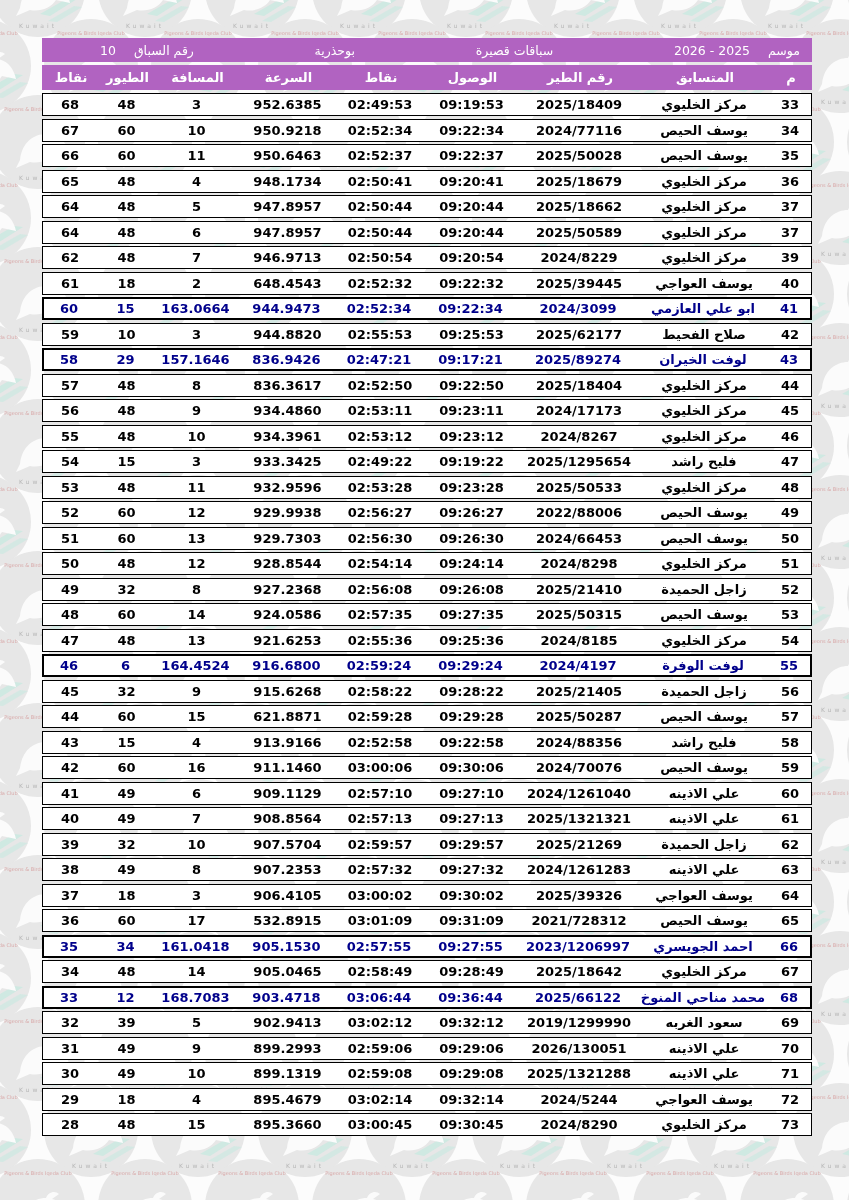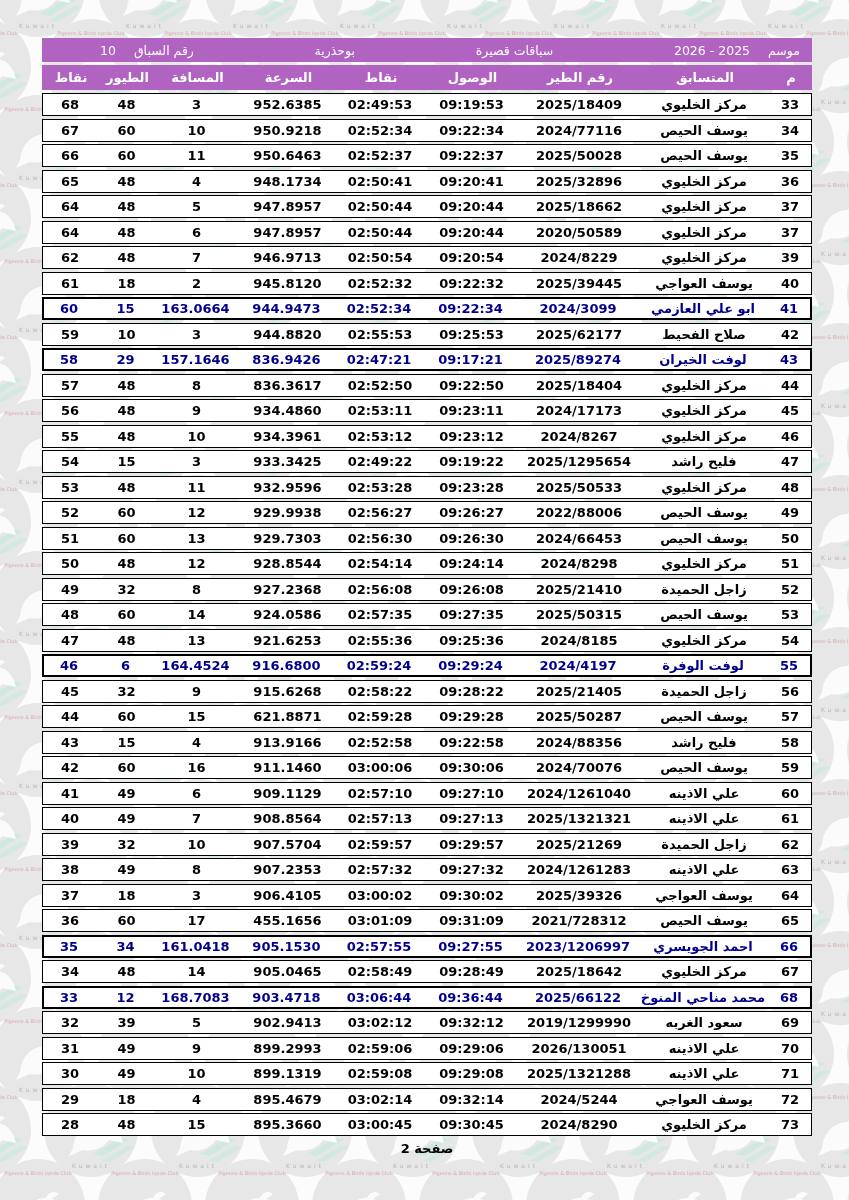--- a/index.html
+++ b/index.html
@@ -1349,21 +1349,21 @@
     <div class="cell ltr">02:52:37</div>
     <div class="cell ltr">950.6463</div>
     <div class="cell ltr">11</div>
     <div class="cell ltr">60</div>
     <div class="cell ltr">66</div>
   </div>
 
   <div class="row">
     <div class="cell">36</div>
     <div class="cell">مركز الخليوي</div>
-    <div class="cell ltr">2025/32896</div>
+    <div class="cell ltr">2025/18679</div>
     <div class="cell ltr">09:20:41</div>
     <div class="cell ltr">02:50:41</div>
     <div class="cell ltr">948.1734</div>
     <div class="cell ltr">4</div>
     <div class="cell ltr">48</div>
     <div class="cell ltr">65</div>
   </div>
 
   <div class="row">
     <div class="cell">37</div>
@@ -1373,21 +1373,21 @@
     <div class="cell ltr">02:50:44</div>
     <div class="cell ltr">947.8957</div>
     <div class="cell ltr">5</div>
     <div class="cell ltr">48</div>
     <div class="cell ltr">64</div>
   </div>
 
   <div class="row">
     <div class="cell">37</div>
     <div class="cell">مركز الخليوي</div>
-    <div class="cell ltr">2020/50589</div>
+    <div class="cell ltr">2025/50589</div>
     <div class="cell ltr">09:20:44</div>
     <div class="cell ltr">02:50:44</div>
     <div class="cell ltr">947.8957</div>
     <div class="cell ltr">6</div>
     <div class="cell ltr">48</div>
     <div class="cell ltr">64</div>
   </div>
 
   <div class="row">
     <div class="cell">39</div>
@@ -1400,21 +1400,21 @@
     <div class="cell ltr">48</div>
     <div class="cell ltr">62</div>
   </div>
 
   <div class="row">
     <div class="cell">40</div>
     <div class="cell">يوسف العواجي</div>
     <div class="cell ltr">2025/39445</div>
     <div class="cell ltr">09:22:32</div>
     <div class="cell ltr">02:52:32</div>
-    <div class="cell ltr">945.8120</div>
+    <div class="cell ltr">648.4543</div>
     <div class="cell ltr">2</div>
     <div class="cell ltr">18</div>
     <div class="cell ltr">61</div>
   </div>
 
   <div class="row hl">
     <div class="cell">41</div>
     <div class="cell">ابو علي العازمي</div>
     <div class="cell ltr">2024/3099</div>
     <div class="cell ltr">09:22:34</div>
@@ -1700,21 +1700,21 @@
     <div class="cell ltr">18</div>
     <div class="cell ltr">37</div>
   </div>
 
   <div class="row">
     <div class="cell">65</div>
     <div class="cell">يوسف الحيص</div>
     <div class="cell ltr">2021/728312</div>
     <div class="cell ltr">09:31:09</div>
     <div class="cell ltr">03:01:09</div>
-    <div class="cell ltr">455.1656</div>
+    <div class="cell ltr">532.8915</div>
     <div class="cell ltr">17</div>
     <div class="cell ltr">60</div>
     <div class="cell ltr">36</div>
   </div>
 
   <div class="row hl">
     <div class="cell">66</div>
     <div class="cell">احمد الجويسري</div>
     <div class="cell ltr">2023/1206997</div>
     <div class="cell ltr">09:27:55</div>
@@ -1803,19 +1803,15 @@
     <div class="cell ltr">2024/8290</div>
     <div class="cell ltr">09:30:45</div>
     <div class="cell ltr">03:00:45</div>
     <div class="cell ltr">895.3660</div>
     <div class="cell ltr">15</div>
     <div class="cell ltr">48</div>
     <div class="cell ltr">28</div>
   </div>
 </div>
 
-    <div class="footer">
-      <span>صفحة</span>
-      <span class="ltr">2</span>
-    </div>
 
   </div>
 </div>
 
 </body></html>

